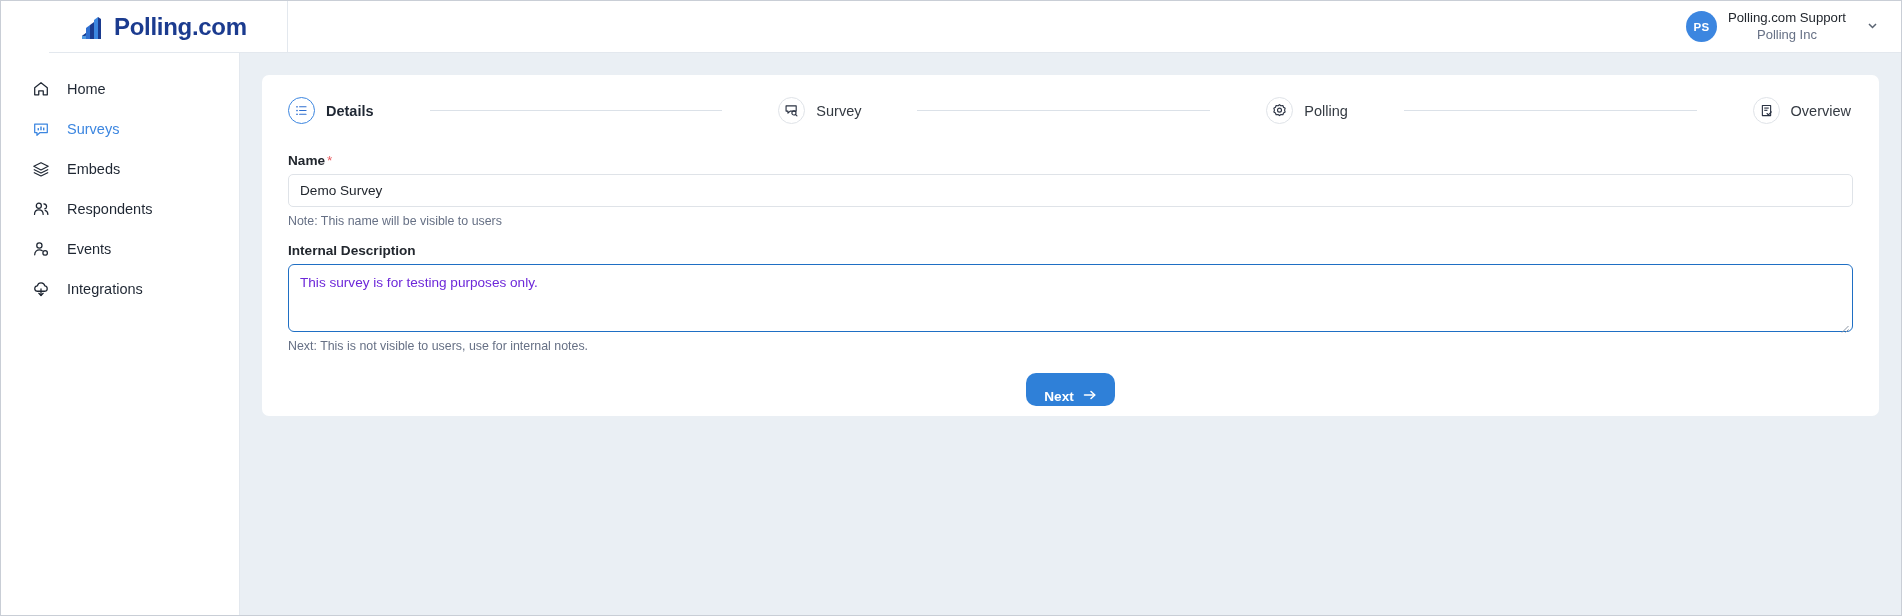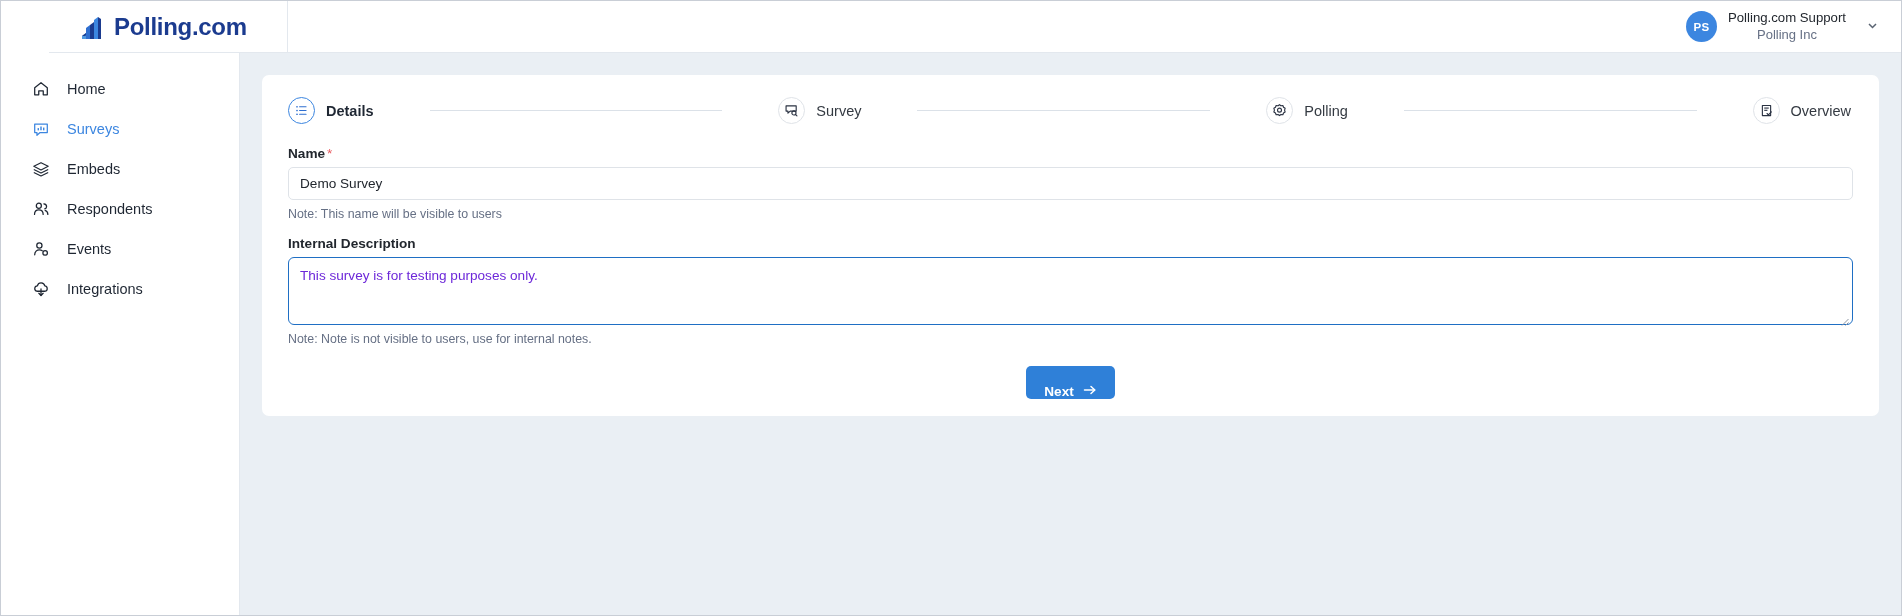--- a/index.html
+++ b/index.html
@@ -111,21 +111,21 @@
     border-radius: 7px;
     padding: 22px 26px 26px 26px;
     height: 341px;
   }
 
   
   .stepper {
     display: flex;
     align-items: center;
     padding: 0 2px 0 0;
-    margin-bottom: 22px;
+    margin-bottom: 29px;
     gap: 36px;
   }
   .step { display: flex; align-items: center; gap: 11px; cursor: pointer; }
   .step-circle {
     width: 27px; height: 27px;
     border-radius: 50%;
     border: 1.6px solid #dfe3e8;
     display: flex;
     align-items: center;
     justify-content: center;
@@ -187,28 +187,28 @@
   }
   .actions {
     display: flex;
     justify-content: center;
     margin-top: 20px;
   }
   .next-btn {
     background: #2f80d8;
     color: #ffffff;
     border: none;
-    border-radius: 5px;
+    border-radius: 10px;
     height: 33px;
-    padding: 0 18px;
+    padding: 16px 18px;
     font-size: 13.6px;
     font-weight: bold;
     font-family: "Liberation Sans", sans-serif;
     display: flex;
-    align-items: flex-end;
+    align-items: flex-start;
     gap: 9px;
     cursor: pointer;
   }
 </style>
 </head>
 <body>
 
 <div class="app">
 
   <div class="topbar">
@@ -388,21 +388,21 @@
         <label class="field-label">Internal Description</label>
         <div class="textarea-wrap">
           <textarea class="textarea" placeholder="Internal Description" style="">This survey is for testing purposes only.</textarea>
           <span class="resize-grip">
             <svg width="9" height="9" viewBox="0 0 9 9" stroke="#8b95a3" stroke-width="1">
               <line x1="8.5" y1="2" x2="2" y2="8.5"></line>
               <line x1="8.5" y1="5.5" x2="5.5" y2="8.5"></line>
             </svg>
           </span>
         </div>
-        <div class="note">Note: Note is not visible to users, use for internal notes.</div>
+        <div class="note">Next: This is not visible to users, use for internal notes.</div>
 
         
         <div class="actions">
           <button class="next-btn">
             <span>Next</span>
             <span>
               <svg width="14" height="12" viewBox="0 0 14 12" fill="none" stroke="#ffffff" stroke-width="1.5" stroke-linecap="round" stroke-linejoin="round">
                 <line x1="1.5" y1="6" x2="11.5" y2="6"></line>
                 <polyline points="8,2.5 11.8,6 8,9.5"></polyline>
               </svg>

